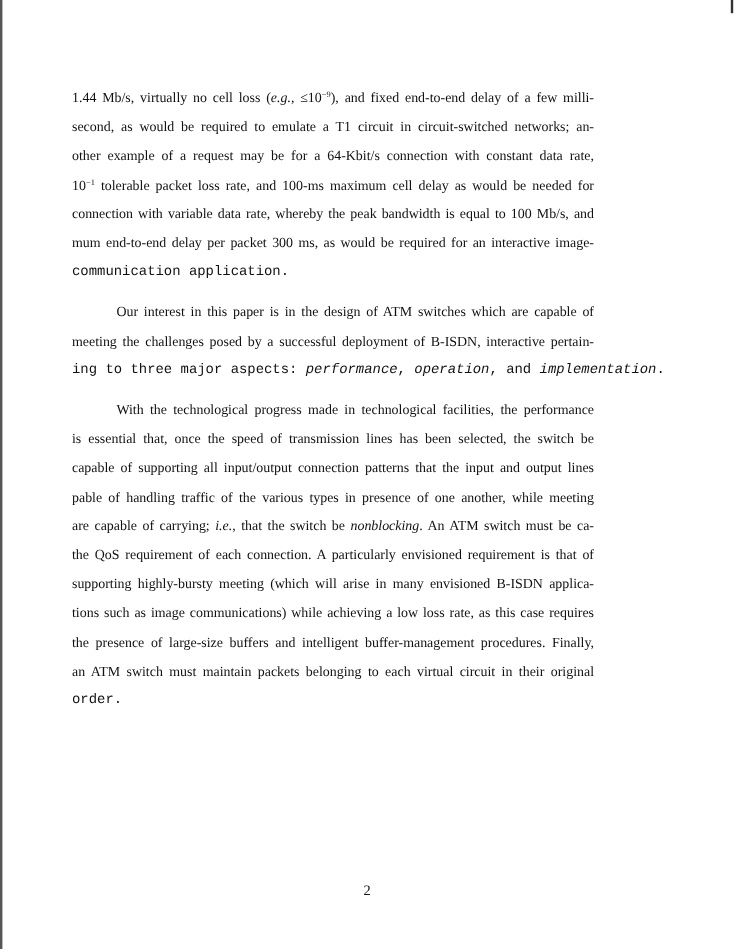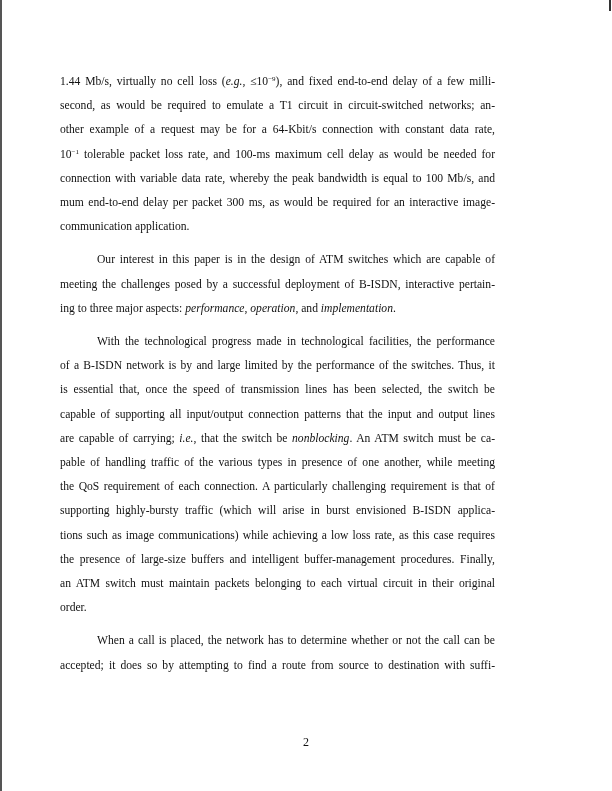--- a/index.html
+++ b/index.html
@@ -7,21 +7,21 @@
     .left-rule { position: absolute; left: 0; top: 0; width: 2px; height: 791px; background: #555; }
     .corner-mark { position: absolute; right: 1px; top: 0; width: 2px; height: 11px; background: #333; }
     .page {
       position: absolute; left: 60px; top: 70px; width: 435px;
       font-family: "Liberation Serif", serif; font-size: 11.6px; color: #111;
       line-height: 24.2px; text-align: justify;
     }
     .para { margin: 0 0 9px 0; }
     .para.indent { text-indent: 37px; }
     .line { display: block; text-align: justify; text-align-last: justify; white-space: nowrap; }
-    .line.last { text-align-last: left; }
+    .line.last { text-align-last: left; font-family: Liberation Mono, monospace; }
     sup { font-size: 7px; line-height: 0; vertical-align: 4px; }
     .page-number {
       position: absolute; left: 0; width: 612px; top: 735px; text-align: center;
       font-family: "Liberation Serif", serif; font-size: 12px; color: #111;
     }
   </style>
 </head>
 <body>
 
 <div class="left-rule"></div>
@@ -40,32 +40,27 @@
   </p>
 
   <p class="para indent">
     <span class="line" style="text-indent:37px">Our interest in this paper is in the design of ATM switches which are capable of</span>
     <span class="line" style="text-indent:0">meeting the challenges posed by a successful deployment of B-ISDN, interactive pertain-</span>
     <span class="line last" style="text-indent:0"><span>ing to three major aspects: </span><i>performance</i><span>, </span><i>operation</i><span>, and </span><i>implementation</i><span>.</span></span>
   </p>
 
   <p class="para indent">
     <span class="line" style="text-indent:37px">With the technological progress made in technological facilities, the performance</span>
-    <span class="line" style="text-indent:0">of a B-ISDN network is by and large limited by the performance of the switches. Thus, it</span>
     <span class="line" style="text-indent:0">is essential that, once the speed of transmission lines has been selected, the switch be</span>
     <span class="line" style="text-indent:0">capable of supporting all input/output connection patterns that the input and output lines</span>
+    <span class="line" style="text-indent:0">pable of handling traffic of the various types in presence of one another, while meeting</span>
     <span class="line" style="text-indent:0"><span>are capable of carrying; </span><i>i.e.</i><span>, that the switch be </span><i>nonblocking</i><span>. An ATM switch must be ca-</span></span>
-    <span class="line" style="text-indent:0">pable of handling traffic of the various types in presence of one another, while meeting</span>
-    <span class="line" style="text-indent:0">the QoS requirement of each connection. A particularly challenging requirement is that of</span>
-    <span class="line" style="text-indent:0">supporting highly-bursty traffic (which will arise in burst envisioned B-ISDN applica-</span>
+    <span class="line" style="text-indent:0">the QoS requirement of each connection. A particularly envisioned requirement is that of</span>
+    <span class="line" style="text-indent:0">supporting highly-bursty meeting (which will arise in many envisioned B-ISDN applica-</span>
     <span class="line" style="text-indent:0">tions such as image communications) while achieving a low loss rate, as this case requires</span>
     <span class="line" style="text-indent:0">the presence of large-size buffers and intelligent buffer-management procedures. Finally,</span>
     <span class="line" style="text-indent:0">an ATM switch must maintain packets belonging to each virtual circuit in their original</span>
     <span class="line last" style="text-indent:0">order.</span>
   </p>
 
-  <p class="para indent">
-    <span class="line" style="text-indent:37px">When a call is placed, the network has to determine whether or not the call can be</span>
-    <span class="line" style="text-indent:0">accepted; it does so by attempting to find a route from source to destination with suffi-</span>
-  </p>
 </div>
 
 <div class="page-number">2</div>
 
 </body></html>

